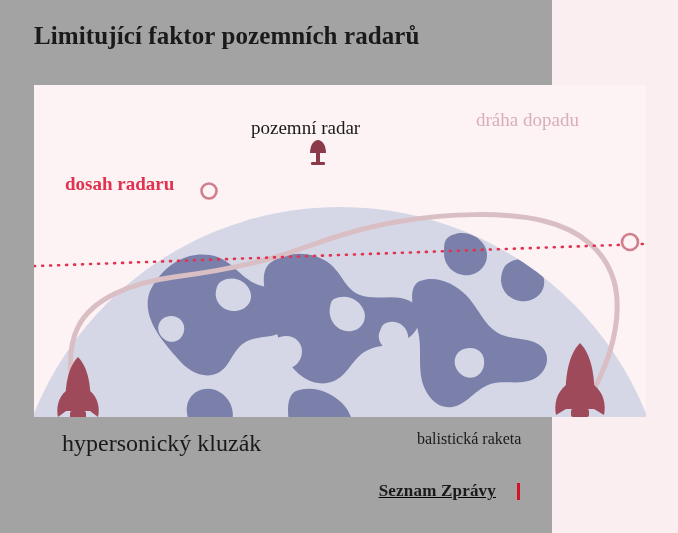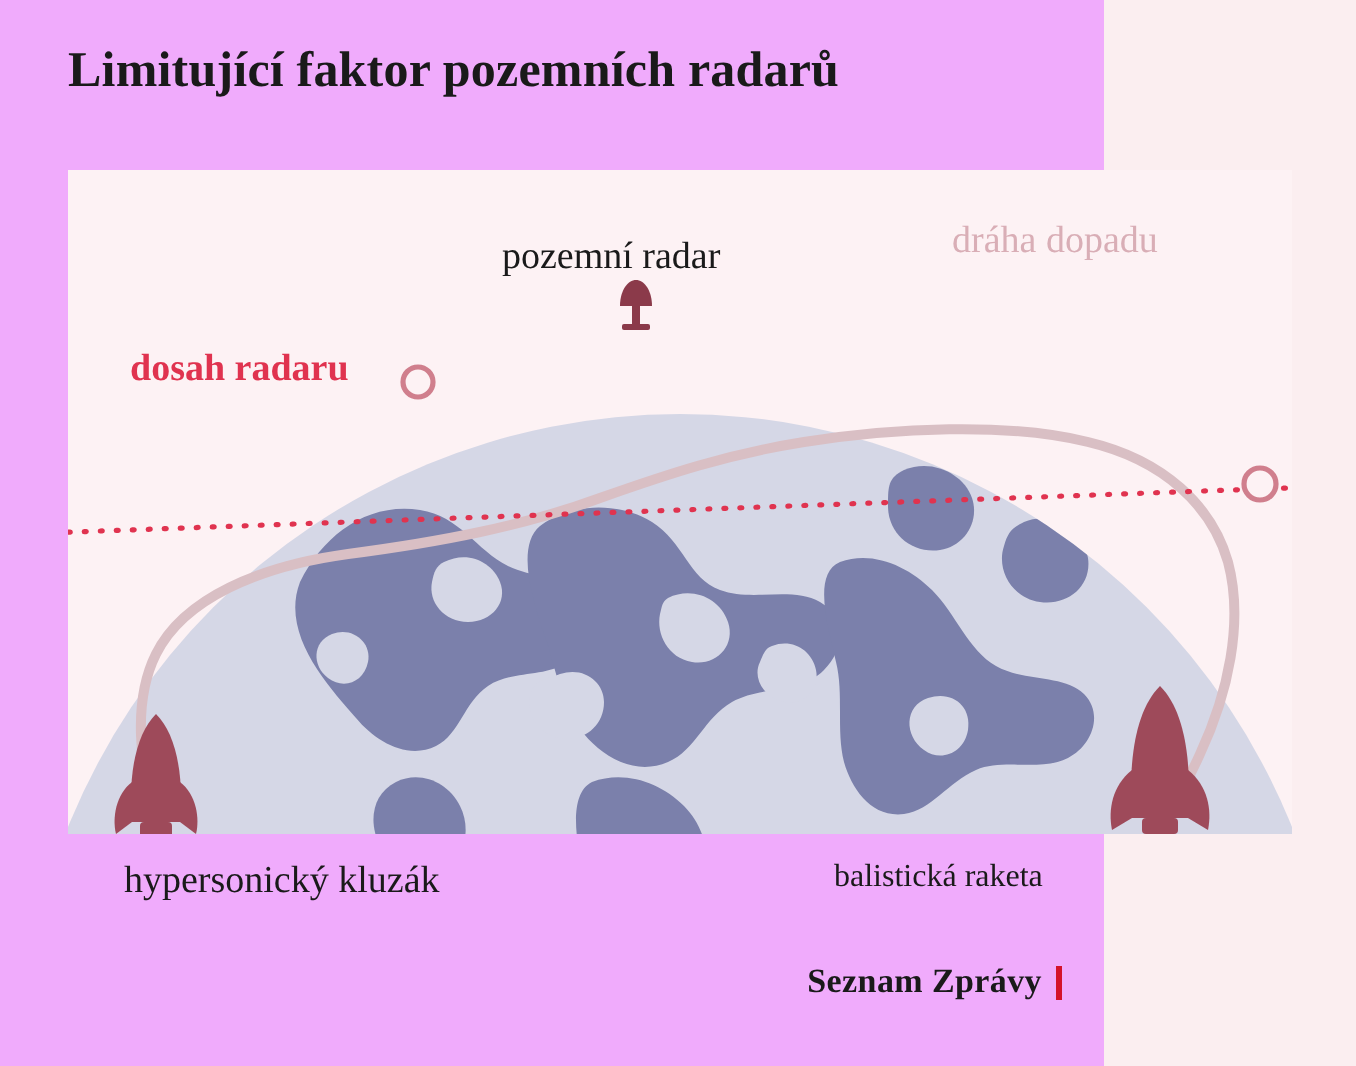--- a/index.html
+++ b/index.html
@@ -10,21 +10,21 @@
     width: 678px;
     height: 533px;
     background: #fbeef0;
     font-family: "Liberation Sans", sans-serif;
     overflow: hidden;
   }
   .page {
     position: relative;
     width: 552px;
     height: 533px;
-    background: #f0abfc;
+    background: #a3a3a3;
     text-align: right;
   }
   .title {
     position: absolute;
     left: 34px;
     top: 22px;
     font-family: "Liberation Serif", serif;
     font-size: 25px;
     font-weight: bold;
     color: #1a1a1a;
@@ -39,21 +39,21 @@
     height: 332px;
   }
   .figure svg {
     display: block;
   }
   .label-hyper {
     position: absolute;
     left: 62px;
     top: 430px;
     font-family: "Liberation Serif", serif;
-    font-size: 19px;
+    font-size: 24px;
     color: #1a1a1a;
     white-space: nowrap;
   }
   .label-ballistic {
     position: absolute;
     left: 417px;
     top: 430px;
     font-family: "Liberation Serif", serif;
     font-size: 16px;
     color: #1a1a1a;
@@ -63,25 +63,26 @@
     position: absolute;
     left: 34px;
     top: 483px;
     font-family: "Liberation Serif", serif;
     font-size: 13px;
     color: #5a5157;
     white-space: nowrap;
   }
   .brand {
     position: absolute;
-    right: 21px;
+    right: 32px;
     top: 481px;
     display: flex;
     align-items: center;
-    gap: 7px;
+    gap: 21px;
+    text-decoration: underline;
   }
   .brand-text {
     font-family: "Liberation Serif", serif;
     font-size: 17px;
     font-weight: bold;
     color: #1a1a1a;
     letter-spacing: 0.2px;
     white-space: nowrap;
   }
   .brand-bar {

